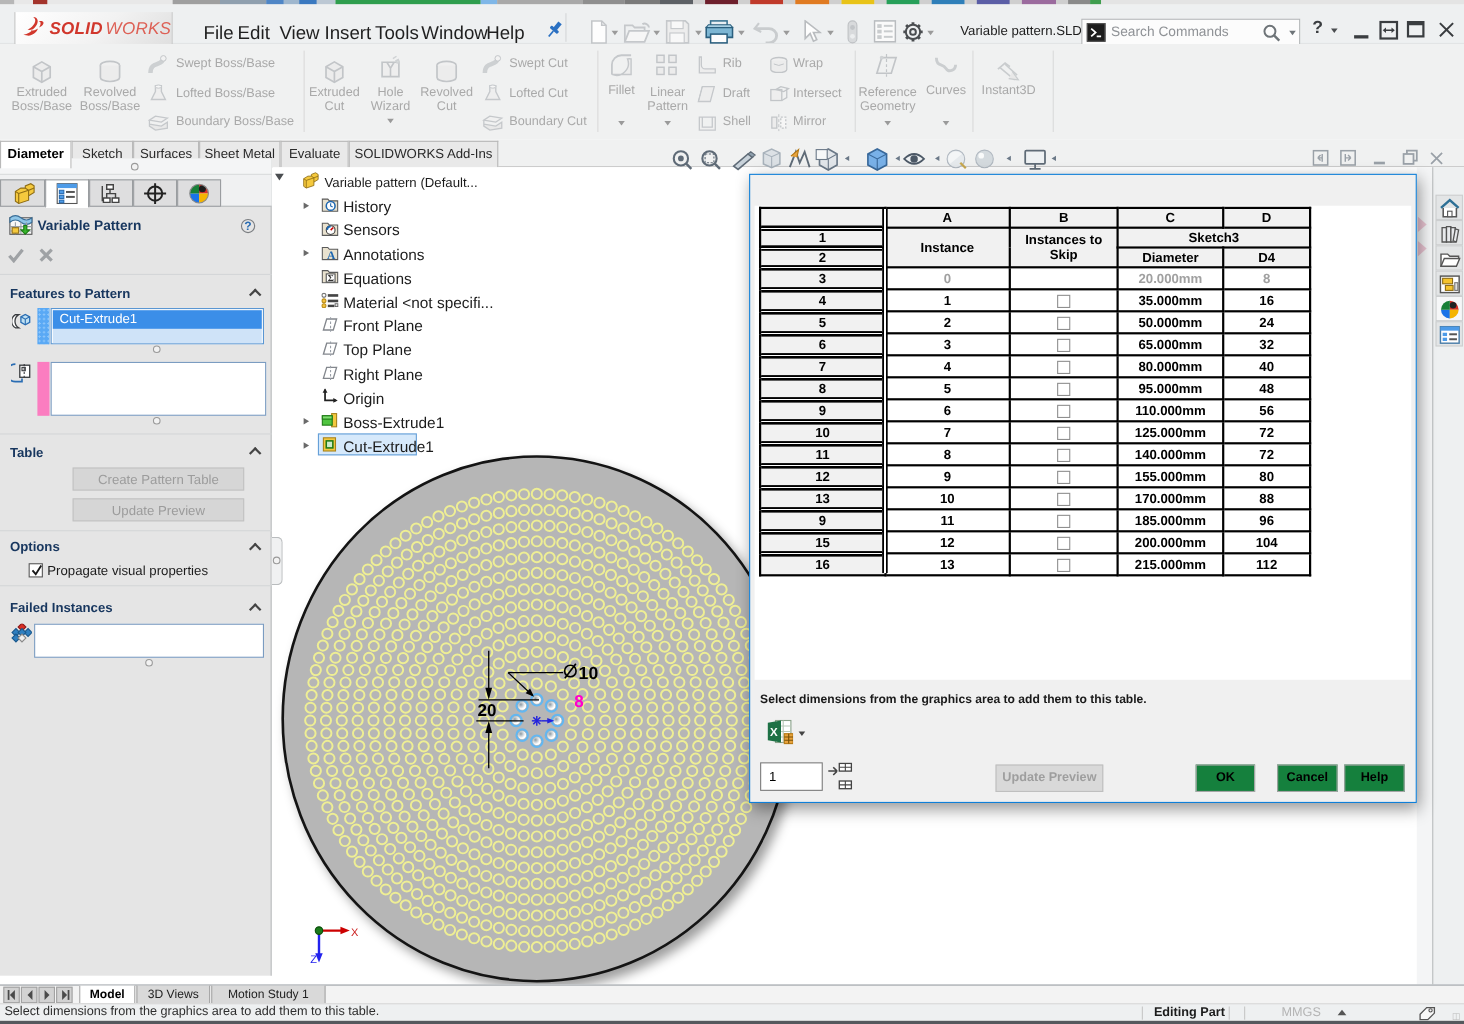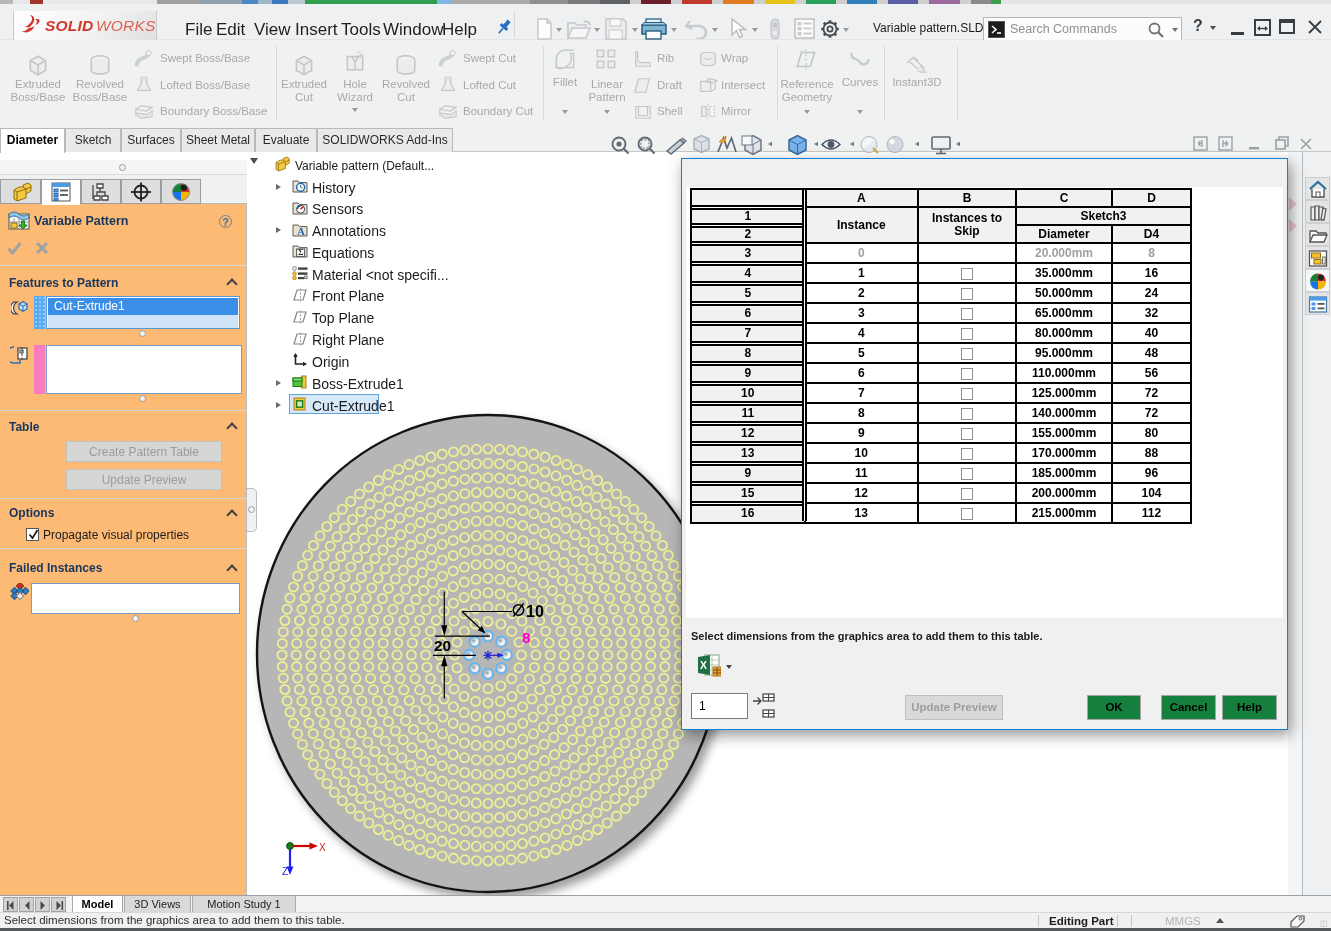--- a/index.html
+++ b/index.html
@@ -7,21 +7,21 @@
 #titlebar{left:0;top:4px;width:1331px;height:36px;background:#eef0f1;border-bottom:1px solid #e2e4e5}
 #logo{left:13px;top:7px;width:144px;height:33px;background:linear-gradient(135deg,#ffffff 0%,#f2f2f2 55%,#dfdfdf 100%);border:1px solid #c9c9c9;border-top:none;text-align:right;line-height:33px}
 .menu{top:16px;font-size:17px;color:#1f1f1f}
 #ribbon{left:0;top:40px;width:1331px;height:87px;background:#f0f1f1}
 .rsep{top:6px;width:1px;height:74px;background:#dadada;position:absolute}
 .rlab{position:absolute;font-size:11.5px;color:#a9a9a9;text-align:center;line-height:13px;white-space:nowrap}
 .dd{position:absolute;width:0;height:0;border-left:3.5px solid transparent;border-right:3.5px solid transparent;border-top:4px solid #9a9a9a}
 #tabrow{left:0;top:127px;width:1331px;height:25px;background:#f0f1f1;border-bottom:1px solid #c8c8c8}
 .tab{position:absolute;top:1px;height:24px;background:#e9e9e9;border:1px solid #b9b9b9;border-bottom:none;font-size:12px;color:#2a2a2a;text-align:center;line-height:22px}
 .tab.active{background:#fff;font-weight:bold;color:#000;height:25px;z-index:2}
-#lpanel{left:0;top:160px;width:247px;height:743px;background:#fdba74;border-right:1px solid #b9bcbe}
+#lpanel{left:0;top:144px;width:247px;height:743px;background:#e5e5e5;border-right:1px solid #b9bcbe}
 #gfx{left:248px;top:152px;width:1054px;height:743px;background:#fff}
 #taskpane{left:1302px;top:152px;width:29px;height:743px;background:#eef0f1;border-left:1px solid #b9bcbe}
 .tpcell{position:absolute;left:2px;width:25px;height:23px;background:#e3e5e6;border:1px solid #cdcfd0;text-align:center}
 .phead{position:absolute;font-size:12px;font-weight:bold;color:#17365e}
 .chev{position:absolute;width:8px;height:8px;border-left:2px solid #444;border-top:2px solid #444;transform:rotate(45deg)}
 .pdiv{position:absolute;left:0;width:247px;height:1px;background:#d4d6d8}
 .pbtn{position:absolute;left:66px;width:156px;height:21px;background:#d6d6d6;color:#9c9c9c;font-size:12px;text-align:center;line-height:21px;border:1px solid #c2c2c2}
 .selbox{position:absolute;background:#fff;border:1px solid #7b9cc1}
 .grip{position:absolute;width:7px;height:7px;border-radius:50%;background:#f2f2f2;border:1px solid #9a9a9a}
 #dialog{left:681px;top:158px;width:607px;height:572px;background:#f0f0f0;border:1px solid #0f7fd8;box-shadow:3px 5px 14px rgba(0,0,0,0.42);z-index:30}

